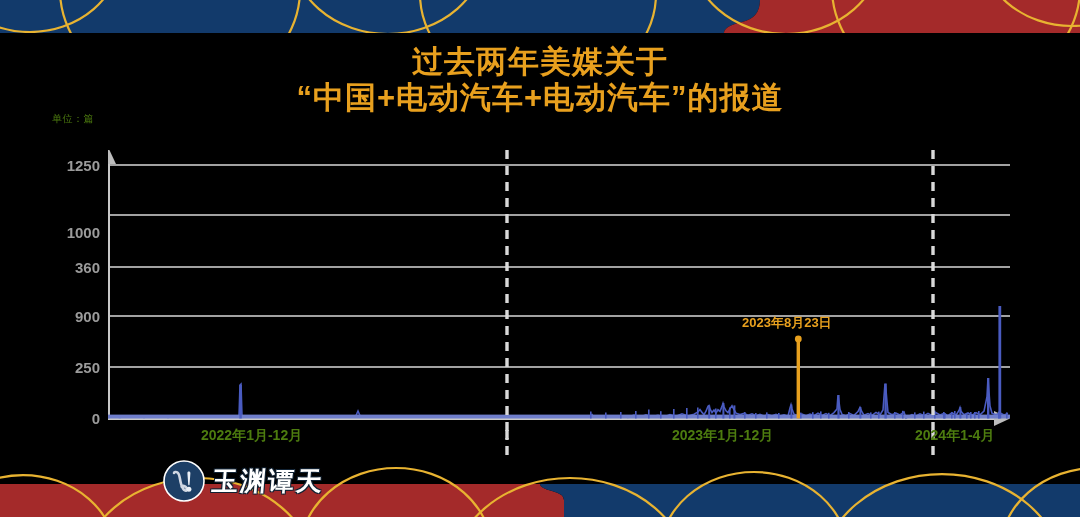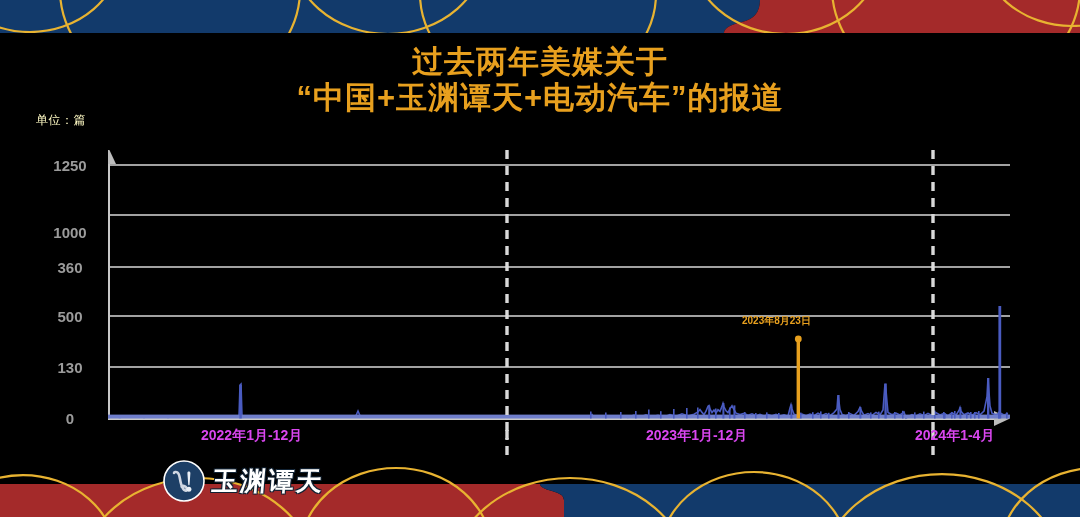--- a/index.html
+++ b/index.html
@@ -25,49 +25,49 @@
   #title-block {
     position: absolute; left: 0; top: 44px; width: 1080px;
     text-align: center; line-height: 1.16;
     font-size: 31px; font-weight: bold; letter-spacing: 1px;
     color: #e8a01e;
   }
   #title-block .tline { display: block; white-space: nowrap; }
 
   
   #unit-label {
-    position: absolute; left: 36px; top: 112px;
-    font-size: 12px; color: #fef9c3; letter-spacing: .5px;
+    position: absolute; left: 52px; top: 112px;
+    font-size: 10px; color: #4d7c0f; letter-spacing: .5px;
   }
 
   
   #plot {
     position: absolute;
     left: 108px; top: 150px;
     width: 902px; height: 280px;
   }
   #plot-svg { position: absolute; left: 0; top: 0; }
 
   .ytick-label {
     position: absolute; right: 0; width: 60px;
-    text-align: center;
+    text-align: right;
     font-size: 15px; font-weight: bold; color: #9b9b9b;
     transform: translateY(-50%);
   }
   #ylabels { position: absolute; left: 38px; top: 150px; width: 62px; height: 280px; }
 
   .xtick-label {
     position: absolute; top: 427px;
-    font-size: 14px; font-weight: bold; color: #d946ef;
+    font-size: 14px; font-weight: bold; color: #4d7c0f;
     white-space: nowrap;
   }
 
   #annotation-label {
     position: absolute; left: 742px; top: 314px;
-    font-size: 10px; font-weight: bold; color: #e8a01e;
+    font-size: 13px; font-weight: bold; color: #e8a01e;
     white-space: nowrap;
   }
 
   
   #watermark {
     position: absolute; left: 163px; top: 460px;
     display: flex; align-items: center; gap: 7px;
   }
   #wm-logo { width: 42px; height: 42px; }
   #wm-text {
@@ -95,31 +95,31 @@
         <path d="M420,-6 A118,100 0 0 0 656,-6"></path>
         <path d="M690,-50 A96,84 0 0 0 882,-50"></path>
         <path d="M832,-12 A124,106 0 0 0 1080,-12"></path>
         <path d="M980,-54 A92,80 0 0 0 1164,-54"></path>
       </g>
     </svg>
   </div>
 
   <div id="title-block">
     <span class="tline">过去两年美媒关于</span>
-    <span class="tline">“中国+玉渊谭天+电动汽车”的报道</span>
+    <span class="tline">“中国+电动汽车+电动汽车”的报道</span>
   </div>
 
   <div id="unit-label">单位：篇</div>
 
   <div id="ylabels">
     <div class="ytick-label" style="top:15px">1250</div>
     <div class="ytick-label" style="top:82px">1000</div>
     <div class="ytick-label" style="top:117px">360</div>
-    <div class="ytick-label" style="top:166px">500</div>
-    <div class="ytick-label" style="top:217px">130</div>
+    <div class="ytick-label" style="top:166px">900</div>
+    <div class="ytick-label" style="top:217px">250</div>
     <div class="ytick-label" style="top:268px">0</div>
   </div>
 
   <div id="plot">
     <svg id="plot-svg" width="902" height="290" viewBox="0 0 902 290" xmlns="http://www.w3.org/2000/svg">
 
       <g stroke="#d8d8d8" stroke-width="1.4">
         <line x1="0" y1="15" x2="902" y2="15"></line>
         <line x1="0" y1="65" x2="902" y2="65"></line>
         <line x1="0" y1="117" x2="902" y2="117"></line>
@@ -256,21 +256,21 @@
   </div>
 
   <svg style="position:absolute;left:0;top:430px;width:1080px;height:87px;" xmlns="http://www.w3.org/2000/svg">
     <g stroke="#d9d9d9" stroke-width="3.4" stroke-dasharray="9 7">
       <line x1="507" y1="0" x2="507" y2="54"></line>
       <line x1="933" y1="0" x2="933" y2="42"></line>
     </g>
   </svg>
 
   <div class="xtick-label" style="left:201px">2022年1月-12月</div>
-  <div class="xtick-label" style="left:646px">2023年1月-12月</div>
+  <div class="xtick-label" style="left:672px">2023年1月-12月</div>
   <div class="xtick-label" style="left:915px">2024年1-4月</div>
 
   <div id="annotation-label">2023年8月23日</div>
 
   <div class="border-band" id="border-bottom">
     <svg width="1080" height="57" viewBox="0 0 1080 57" xmlns="http://www.w3.org/2000/svg">
       <rect x="0" y="0" width="1080" height="57" fill="#000"></rect>
       <path d="M0,24 H540 Q540,28 552,31 Q564,34 564,40 V57 H0 Z" fill="#a42a2a"></path>
       <path d="M540,24 H1080 V57 H564 V40 Q564,34 552,31 Q540,28 540,24 Z" fill="#123a6b"></path>
       <g fill="none" stroke="#e8b331" stroke-width="2.2">

